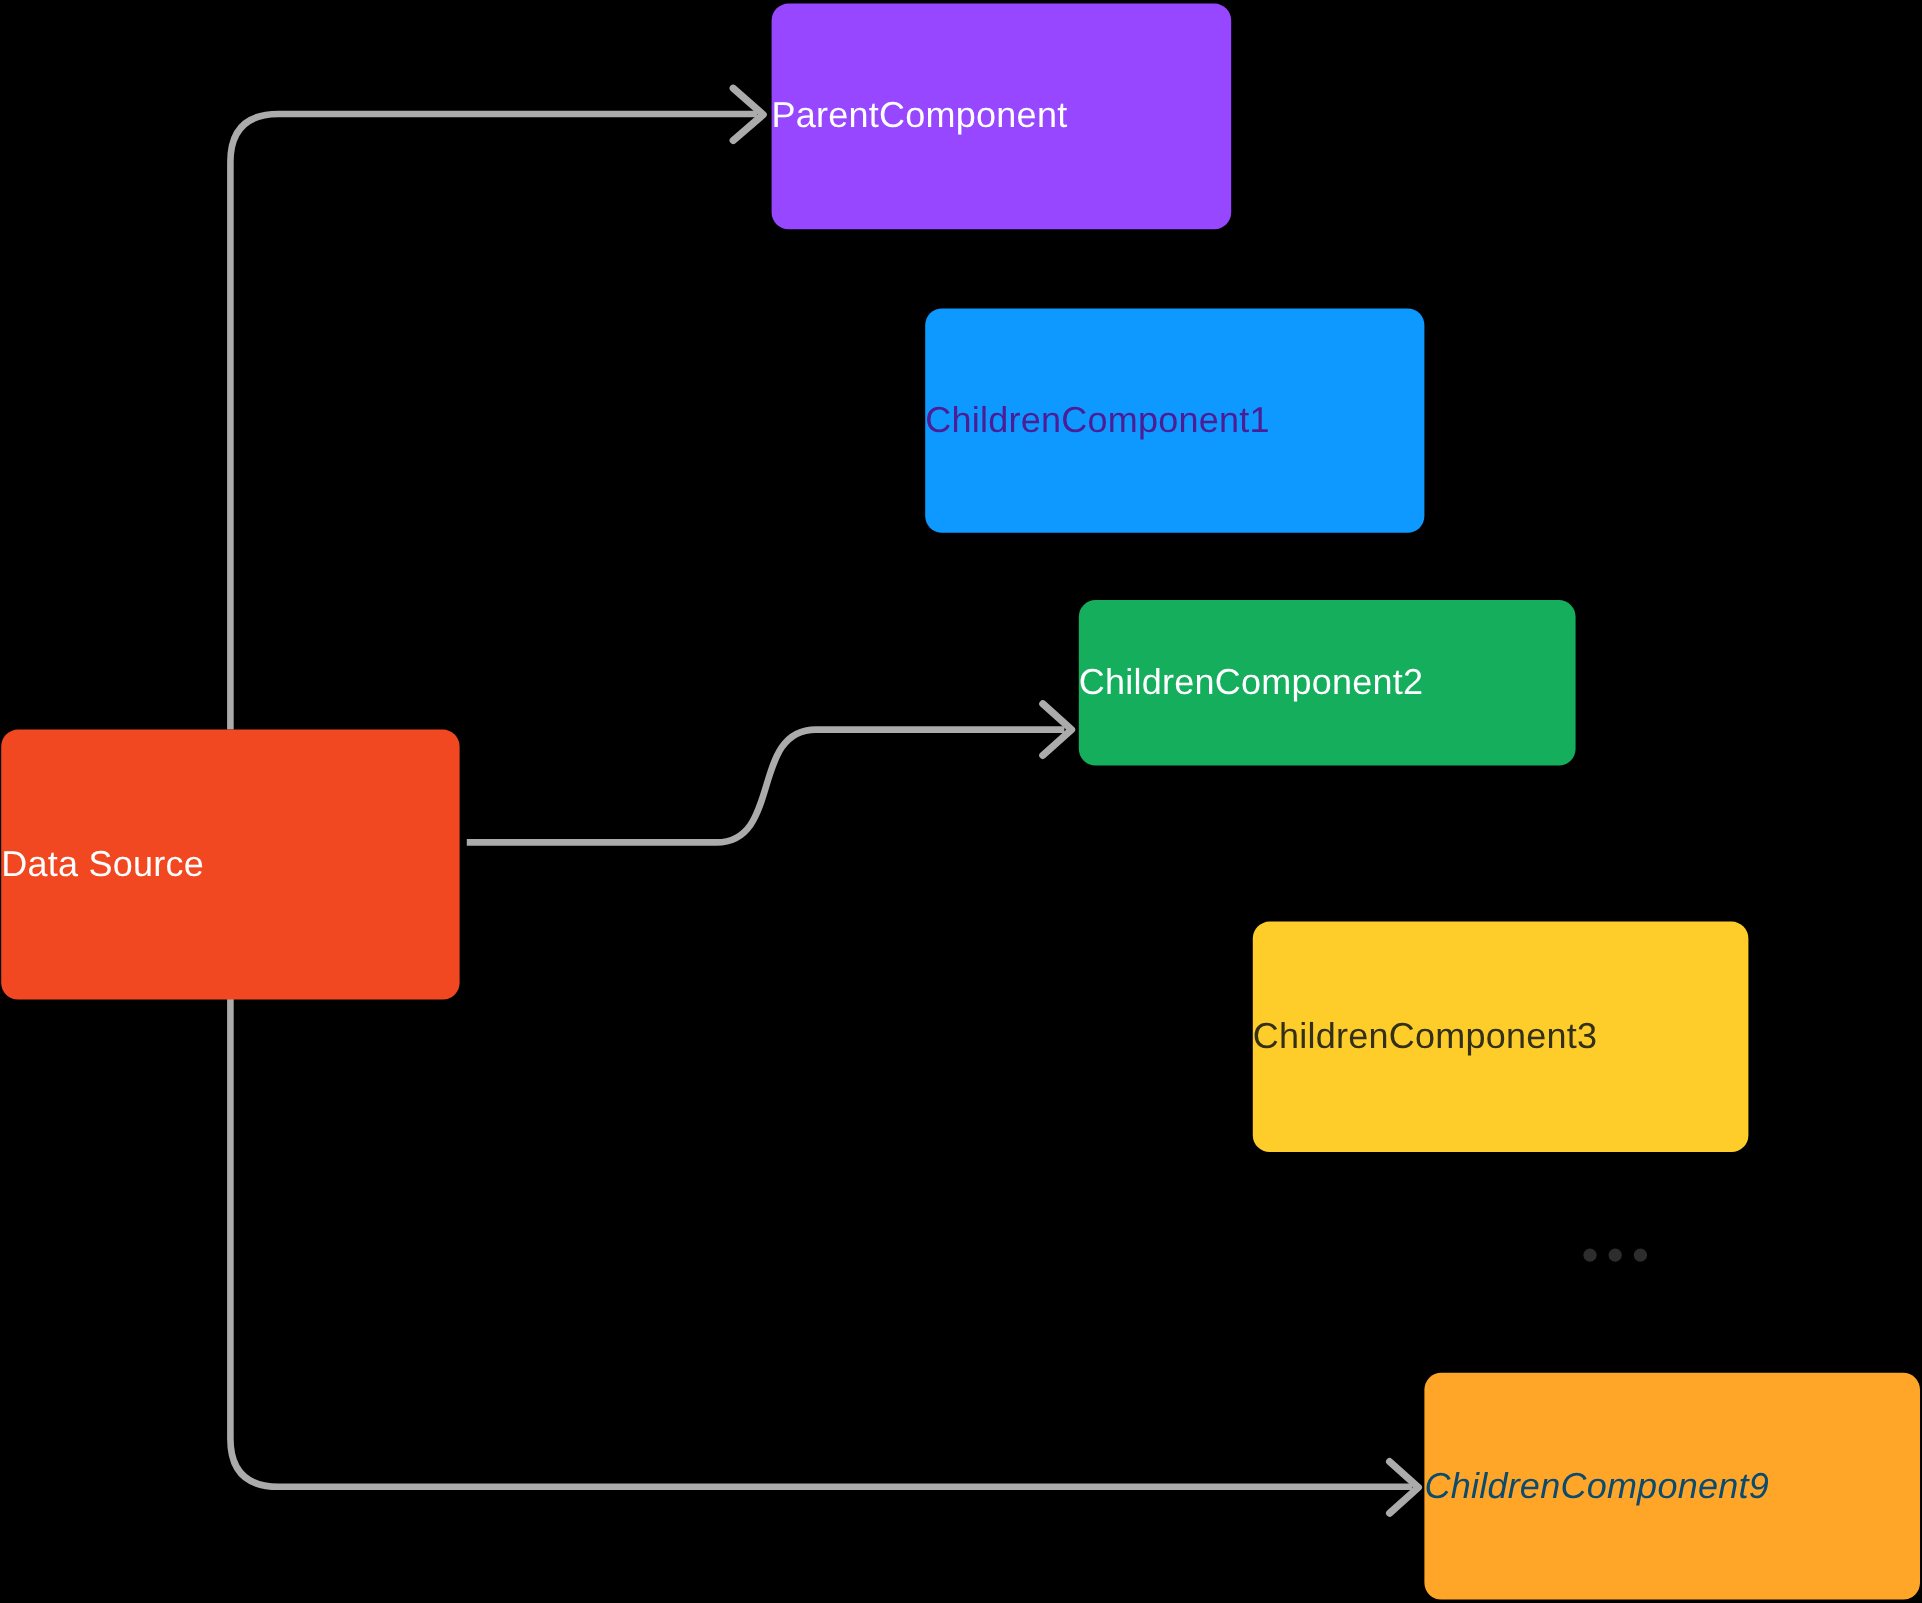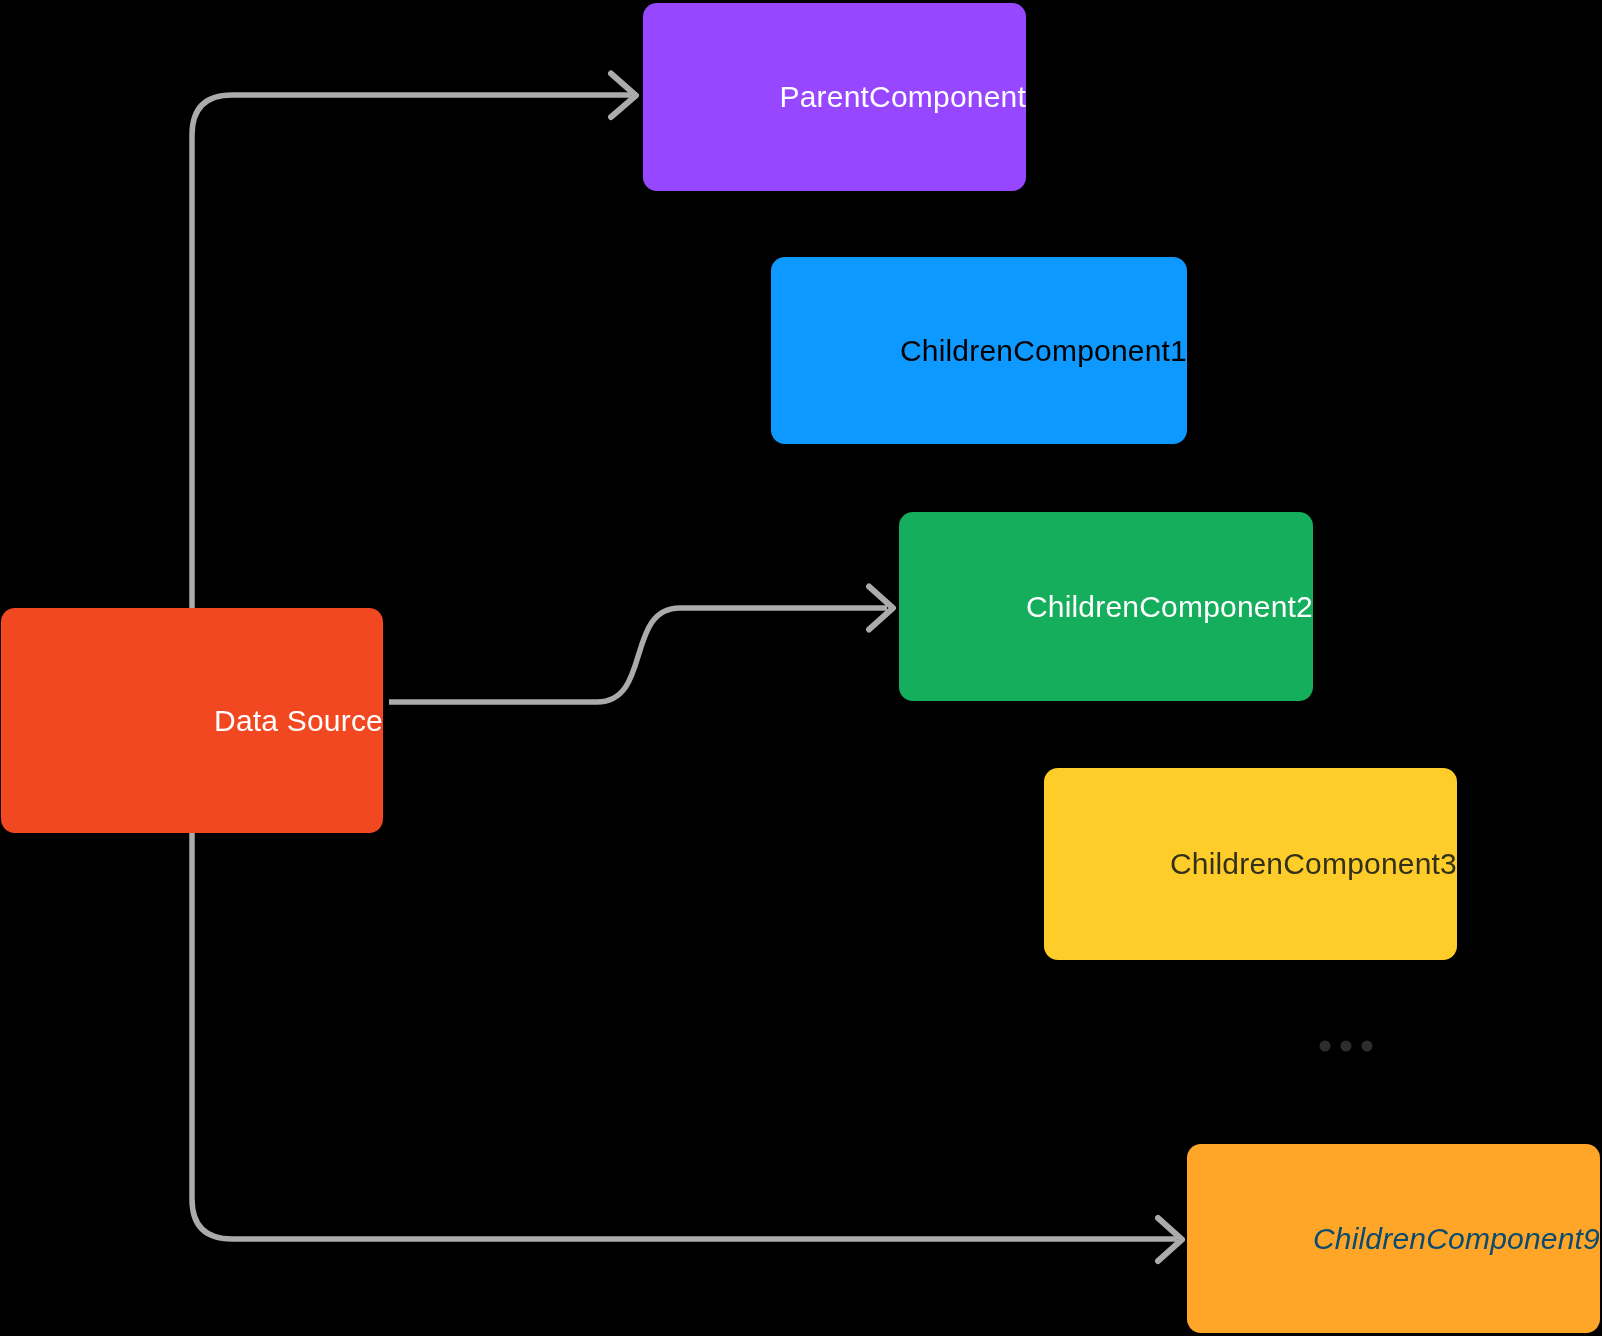--- a/index.html
+++ b/index.html
@@ -19,32 +19,32 @@
     left: 0;
     top: 0;
     width: 1602px;
     height: 1336px;
   }
   .node {
     position: absolute;
     border-radius: 14px;
     display: flex;
     align-items: center;
-    justify-content: flex-end;
+    justify-content: flex-start;
     box-sizing: border-box;
   }
   .node-label {
     font-size: 30px;
     font-weight: 400;
     letter-spacing: 0.2px;
     white-space: nowrap;
   }
   #node-parent       { left: 643px;  top: 3px;    width: 383px; height: 188px; }
   #node-child1       { left: 771px;  top: 257px;  width: 416px; height: 187px; }
-  #node-child2       { left: 899px;  top: 512px;  width: 414px; height: 189px; }
+  #node-child2       { left: 899px;  top: 500px;  width: 414px; height: 138px; }
   #node-child3       { left: 1044px; top: 768px;  width: 413px; height: 192px; }
   #node-child9       { left: 1187px; top: 1144px; width: 413px; height: 189px; }
   #node-data-source  { left: 1px;    top: 608px;  width: 382px; height: 225px; }
 </style>
 </head>
 <body>
 
 <div class="canvas" style="background: rgb(0, 0, 0);">
 
   <svg class="connector-layer" viewBox="0 0 1602 1336" fill="none" xmlns="http://www.w3.org/2000/svg">
@@ -61,21 +61,21 @@
     <circle cx="1325" cy="1046" r="5.5" fill="#2D2D2D"></circle>
     <circle cx="1346" cy="1046" r="5.5" fill="#2D2D2D"></circle>
     <circle cx="1367" cy="1046" r="5.5" fill="#2D2D2D"></circle>
   </svg>
 
   <div class="node" id="node-parent" style="background: rgb(151, 71, 255);">
     <span class="node-label" style="color: rgb(255, 255, 255);">ParentComponent</span>
   </div>
 
   <div class="node" id="node-child1" style="background: rgb(13, 153, 255);">
-    <span class="node-label" style="color: #000000; margin-left: 16px;">ChildrenComponent1</span>
+    <span class="node-label" style="color: #4c1d95;">ChildrenComponent1</span>
   </div>
 
   <div class="node" id="node-child2" style="background: rgb(20, 174, 92);">
     <span class="node-label" style="color: rgb(255, 255, 255);">ChildrenComponent2</span>
   </div>
 
   <div class="node" id="node-child3" style="background: rgb(255, 205, 41);">
     <span class="node-label" style="color: rgb(51, 48, 26);">ChildrenComponent3</span>
   </div>
 

